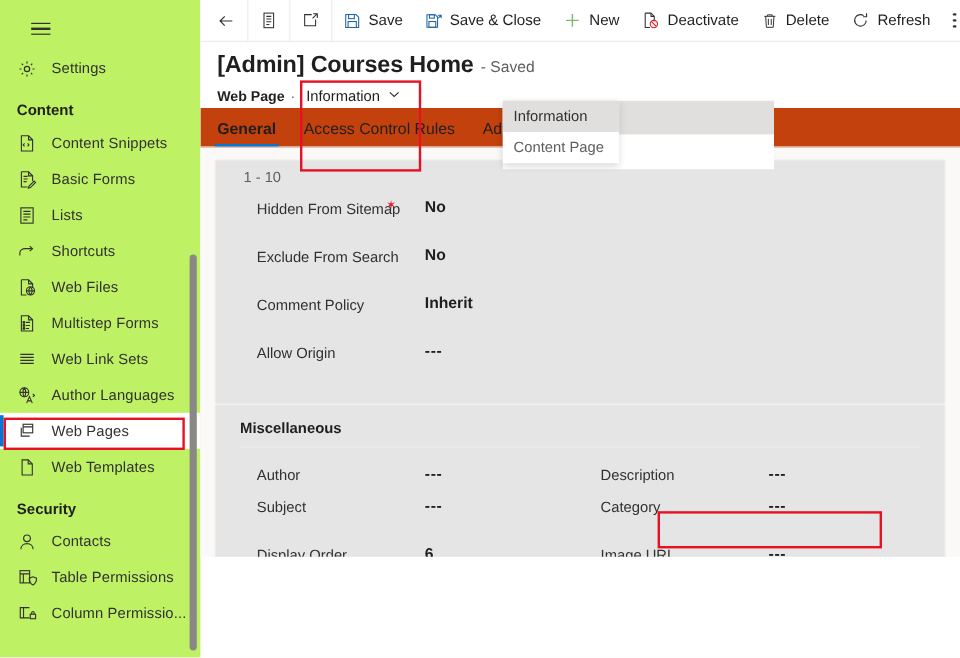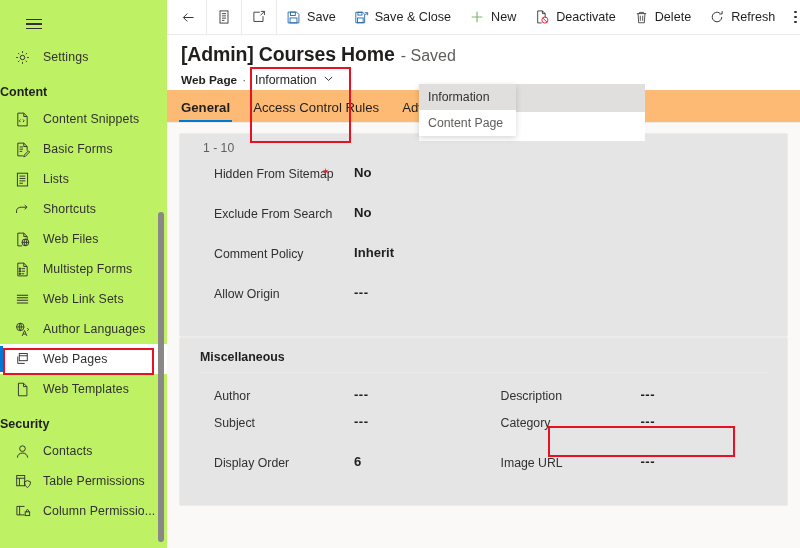--- a/index.html
+++ b/index.html
@@ -43,21 +43,21 @@
   }
   .nav-row .label {
     font-size: 12.3px; color: #323130;
     white-space: nowrap; letter-spacing: 0.01em;
   }
   .nav-ico { width: 17px; height: 17px; flex: 0 0 17px; display:block; }
   .nav-ico svg { display:block; width: 17px; height: 17px; }
 
   .group-title {
     font-size: 12.5px; font-weight: bold; color: #201f1e;
-    margin-top: 13px; margin-bottom: 5px;
+    padding-left: 14px; margin-top: 13px; margin-bottom: 5px;
   }
 
   .nav-row.selected {
     background: #ffffff;
   }
   .nav-row.selected::before {
     content: ""; position: absolute; left: 0; top: 2px; bottom: 2px;
     width: 3px; background: #0078d4;
   }
 
@@ -66,21 +66,21 @@
     position: absolute; right: 3px; top: 212px;
     width: 6px; height: 330px; background: transparent;
   }
   .sb-thumb {
     width: 6px; height: 330px; background: #8a8886; border-radius: 3px;
   }
 
   
   .main {
     position: relative;
-    width: 633px; height: 548px;
+    width: 633px; height: 464px;
     background: #faf9f8;
     overflow: hidden;
   }
 
   
   .cmdbar {
     height: 35px; background: #ffffff;
     display: flex; align-items: center;
     border-bottom: 1px solid #edebe9;
     padding-left: 4px;
@@ -99,33 +99,33 @@
     margin-left: auto; padding: 0 10px; height: 35px;
     display:flex; align-items:center; cursor:pointer;
   }
   .dots { display:flex; flex-direction:column; gap:2.5px; align-items:center; }
   .dots i { width: 2.6px; height: 2.6px; background:#323130; border-radius:50%; display:block; }
 
   
   .header { background: #ffffff; padding: 8px 0 0 14px; position: relative; }
   .title-line { display: flex; align-items: baseline; gap: 6px; }
   .rec-title { font-size: 19.5px; font-weight: bold; color: #201f1e; letter-spacing: -0.15px; }
-  .saved-state { font-size: 16px; color: #605e5c; }
+  .saved-state { font-size: 13px; color: #605e5c; }
   .subline { display: flex; align-items: center; gap: 5px; margin-top: 3px; height: 21px; }
   .entity-name { font-size: 11.8px; font-weight: bold; color: #201f1e; }
   .dot-sep { font-size: 11.8px; color: #605e5c; }
   .form-select {
     display: flex; align-items: center; gap: 6px;
     font-size: 12.3px; color: #201f1e; cursor: pointer;
     padding: 2px 6px 2px 4px;
   }
 
   
   .tabs {
-    background: #fdba74;
+    background: #c2410c;
     display: flex; align-items: flex-end;
     height: 33px; padding-left: 14px; gap: 23px;
     border-bottom: 1px solid #edebe9;
     position: relative;
   }
   .tab {
     font-size: 13.2px; color: #201f1e; cursor: pointer;
     padding-bottom: 7px; position: relative; white-space: nowrap;
   }
   .tab.active { font-weight: bold; }

